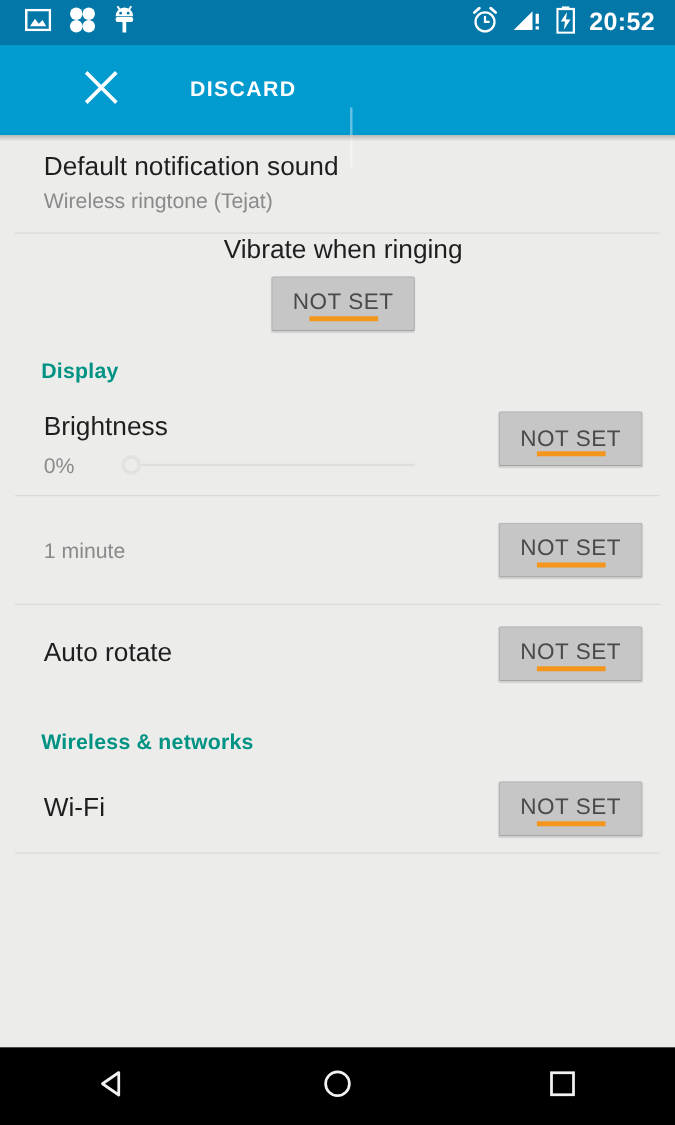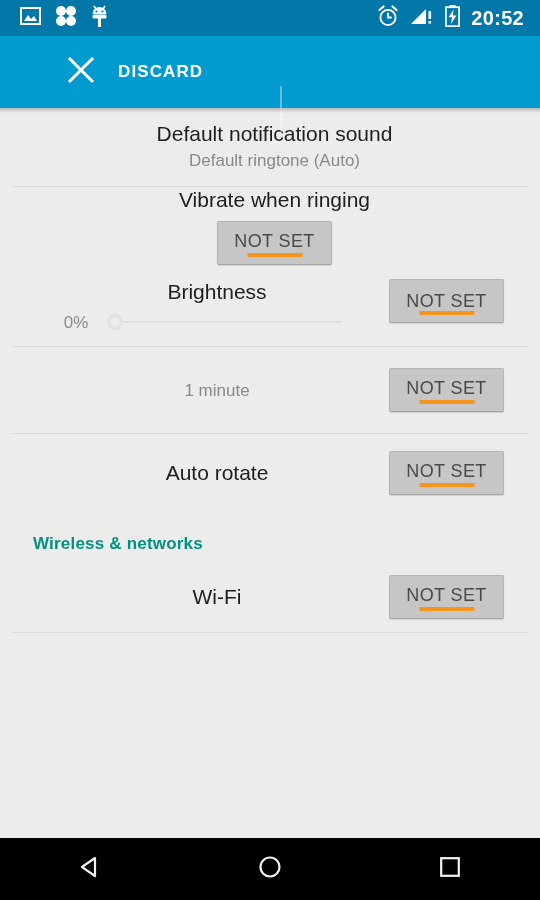--- a/index.html
+++ b/index.html
@@ -28,38 +28,39 @@
     background:#029bd0;
     z-index:5;
   }
   .actionbar:after{
     content:""; position:absolute; left:0; top:72px; width:540px; height:5px;
     background:linear-gradient(to bottom, rgba(0,0,0,.22), rgba(0,0,0,0));
   }
   .ab-btn {
     position:absolute; top:0; height:72px; display:flex; align-items:center;
     cursor:pointer;
+    gap:34px;
   }
   .ab-discard { left:66px; }
   .ab-done { left:340px; }
   .ab-label {
     color:#ffffff; font-size:17px; font-weight:bold; letter-spacing:1.1px;
     margin-left:22px;
   }
   .ab-sep {
     position:absolute; left:280px; top:50px; width:2px; height:48px;
     background:rgba(255,255,255,.38);
   }
 
   
   .content {
     position:absolute; top:108px; left:0; width:540px; height:730px;
     background:#ececeb; overflow:hidden;
   }
-  .row { position:relative; padding:0 24px;text-align:center; }
+  .row { position:relative; padding:0 14px; }
   .row-inner {
     position:relative; display:flex; align-items:center;
     padding-left:21px; padding-right:12px; min-height:66px;
   }
   .row-text { flex:1 1 auto; min-width:0; }
   .row-title {
     font-size:21px; color:#1e1e1e; line-height:1.25; white-space:nowrap;
   }
   .row-sub {
     font-size:17px; color:#8a8a8a; line-height:1.35; margin-top:2px; white-space:nowrap;
@@ -186,38 +187,39 @@
     </div>
     <div class="ab-sep"></div>
   </div>
 
   <div class="content">
 
     <div class="row">
       <div class="row-inner" style="min-height:78px;">
         <div class="row-text">
           <div class="row-title">Default notification sound</div>
-          <div class="row-sub">Default ringtone (Auto)</div>
+          <div class="row-sub">Wireless ringtone (Tejat)</div>
         </div>
       </div>
     </div>
     <div class="divider"></div>
 
     <div class="row">
       <div class="row-inner" style="min-height:78px;flex-direction:column;">
         <div class="row-text">
           <div class="row-title">Vibrate when ringing</div>
         </div>
         <div class="notset">
           <span class="notset-label">NOT SET</span>
           <span class="notset-underline"></span>
         </div>
       </div>
     </div>
 
+    <div class="sec-header">Display</div>
 
     <div class="row bright-row">
       <div class="row-inner">
         <div class="bright-left">
           <div class="bright-title">Brightness</div>
           <div class="bright-sliderwrap">
             <span class="bright-pct">0%</span>
             <span class="slider">
               <span class="slider-track"></span>
               <span class="slider-thumb"></span>

